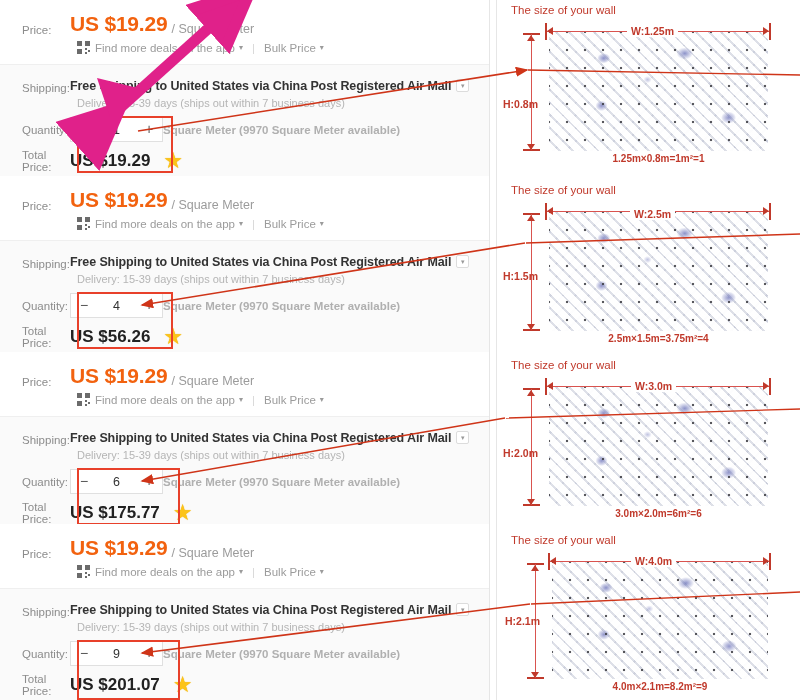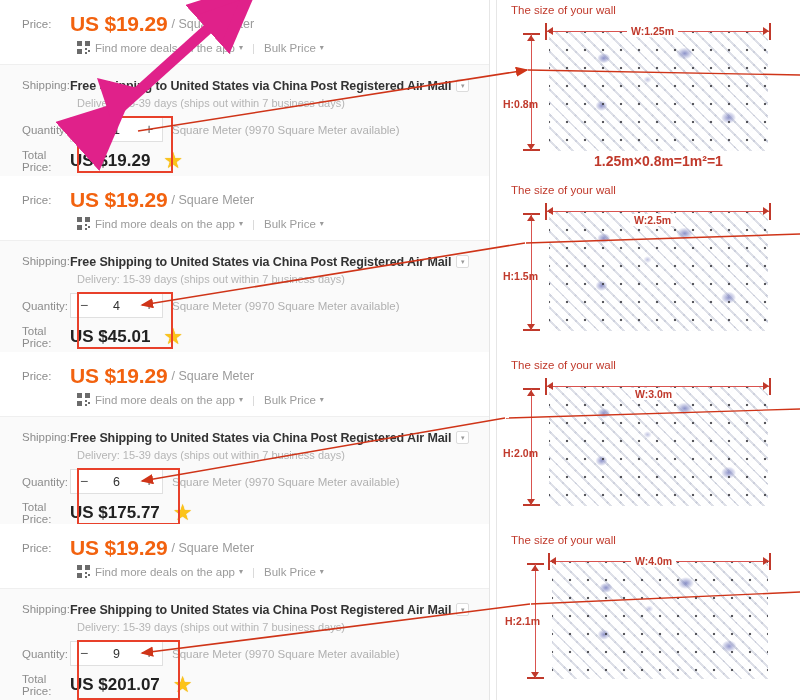--- a/index.html
+++ b/index.html
@@ -21,21 +21,21 @@
     position: absolute; top: 0; width: 1px; height: 700px;
     background: #e6e6e6;
   }
   .v-divider.d1 { left: 489px; }
   .v-divider.d2 { left: 496px; }
 
   .offer { position: relative; width: 489px; }
 
   
   .price-block { padding: 12px 0 10px 0; background: #fff; }
-  .row { display: flex; align-items: center; }
+  .row { display: flex; align-items: flex-end; }
   .lbl {
     width: 70px; text-align: left; padding-left: 22px;
     font-size: 11.5px; color: #8c8c8c; flex: none;
   }
   .price-main {
     font-size: 21px; font-weight: bold; color: #f2620f;
     letter-spacing: -0.2px;
   }
   .price-unit { font-size: 12.5px; color: #9b9b9b; margin-left: 4px; }
 
@@ -76,21 +76,21 @@
     display:flex; align-items:center;
     width: 93px; height: 25px;
     border: 1px solid #e0e0e0; background:#fff;
   }
   .stepper .minus, .stepper .plus {
     width: 26px; text-align:center; font-size: 14px; color:#555; line-height: 23px;
   }
   .stepper .qval {
     flex:1; text-align:center; font-size: 12.5px; color:#333;
   }
-  .avail { margin-left: 9px; font-size: 11.5px; color: #b0b0b0; }
+  .avail { font-size: 11.5px; color: #b0b0b0; font-weight: bold; }
 
   .total-row { display:flex; align-items:center; margin-top: 7px; }
   .total-val { font-size: 17px; font-weight: bold; color: #222; }
   .star {
     margin-left: 13px; font-size: 22px; color: #fcc419; line-height: 1;
     text-shadow: 0 0 1px #e8a700;
   }
 
   
   .red-box {
@@ -140,21 +140,21 @@
   .tick-h { position:absolute; height:2px; background:#c0392b; }
   .dim-w-label {
     position:absolute; background:#fff; padding: 0 4px;
     font-size: 10.5px; font-weight: bold; color: #c0392b; white-space:nowrap;
   }
   .dim-h-label {
     position:absolute; font-size: 10.5px; font-weight: bold;
     color:#c0392b; white-space:nowrap;
   }
   .dim-formula {
-    position:absolute; font-size: 14px; font-weight: bold;
+    position:absolute; font-size: 10px; font-weight: bold;
     color:#c0392b; white-space:nowrap; text-align:center;
   }
   .arrowhead { position:absolute; width:0; height:0; }
 
   
   .connector { position:absolute; left:0; top:0; width:800px; height:700px; pointer-events:none; }
 </style>
 </head>
 <body>
 
@@ -246,21 +246,21 @@
           <div class="lbl">Quantity:</div>
           <div class="stepper">
             <div class="minus">−</div>
             <div class="qval">4</div>
             <div class="plus">+</div>
           </div>
           <div class="avail">Square Meter (9970 Square Meter available)</div>
         </div>
         <div class="total-row">
           <div class="lbl">Total Price:</div>
-          <div class="total-val">US $45.01</div>
+          <div class="total-val">US $56.26</div>
           <div class="star">★</div>
         </div>
       </div>
       <div class="red-box" style="left:77px; top:116px; width:96px; height:57px;"></div>
     </div>
 
     <div class="offer" style="position:absolute; left:0; top:352px; height:175px;">
       <div class="price-block">
         <div class="row">
           <div class="lbl">Price:</div>
@@ -390,65 +390,68 @@
     <div class="diagram" style="position:absolute; left:0; top:180px; height:176px;">
       <div class="dg-title">The size of your wall</div>
       <div class="wall-img" style="left:52px; top:32px; width:219px; height:119px;">
         <div class="wall-studs"></div>
       </div>
       <div class="tick-v" style="left:48px; top:23px; height:17px;"></div>
       <div class="tick-v" style="left:272px; top:23px; height:17px;"></div>
       <div class="dim-line-h" style="left:50px; top:31px; width:222px;"></div>
       <div class="arrowhead" style="left:50px; top:27px; border-top:4px solid transparent; border-bottom:4px solid transparent; border-right:6px solid #c0392b;"></div>
       <div class="arrowhead" style="left:266px; top:27px; border-top:4px solid transparent; border-bottom:4px solid transparent; border-left:6px solid #c0392b;"></div>
-      <div class="dim-w-label" style="left:133px; top:34px;">W:2.5m</div>
+      <div class="dim-w-label" style="left:133px; top:28px;">W:2.5m</div>
       <div class="tick-h" style="left:26px; top:33px; width:17px;"></div>
       <div class="tick-h" style="left:26px; top:149px; width:17px;"></div>
       <div class="dim-line-v" style="left:34px; top:34px; height:116px;"></div>
       <div class="arrowhead" style="left:30px; top:35px; border-left:4px solid transparent; border-right:4px solid transparent; border-bottom:6px solid #c0392b;"></div>
       <div class="arrowhead" style="left:30px; top:144px; border-left:4px solid transparent; border-right:4px solid transparent; border-top:6px solid #c0392b;"></div>
       <div class="dim-h-label" style="left:6px; top:90px;">H:1.5m</div>
+      <div class="dim-formula" style="left:52px; top:153px; width:219px;">2.5m×1.5m=3.75m²=4</div>
     </div>
 
     <div class="diagram" style="position:absolute; left:0; top:355px; height:176px;">
       <div class="dg-title">The size of your wall</div>
       <div class="wall-img" style="left:52px; top:32px; width:219px; height:119px;">
         <div class="wall-studs"></div>
       </div>
       <div class="tick-v" style="left:48px; top:23px; height:17px;"></div>
       <div class="tick-v" style="left:272px; top:23px; height:17px;"></div>
       <div class="dim-line-h" style="left:50px; top:31px; width:222px;"></div>
       <div class="arrowhead" style="left:50px; top:27px; border-top:4px solid transparent; border-bottom:4px solid transparent; border-right:6px solid #c0392b;"></div>
       <div class="arrowhead" style="left:266px; top:27px; border-top:4px solid transparent; border-bottom:4px solid transparent; border-left:6px solid #c0392b;"></div>
-      <div class="dim-w-label" style="left:134px; top:33px;">W:3.0m</div>
+      <div class="dim-w-label" style="left:134px; top:25px;">W:3.0m</div>
       <div class="tick-h" style="left:26px; top:33px; width:17px;"></div>
       <div class="tick-h" style="left:26px; top:149px; width:17px;"></div>
       <div class="dim-line-v" style="left:34px; top:34px; height:116px;"></div>
       <div class="arrowhead" style="left:30px; top:35px; border-left:4px solid transparent; border-right:4px solid transparent; border-bottom:6px solid #c0392b;"></div>
       <div class="arrowhead" style="left:30px; top:144px; border-left:4px solid transparent; border-right:4px solid transparent; border-top:6px solid #c0392b;"></div>
       <div class="dim-h-label" style="left:6px; top:92px;">H:2.0m</div>
+      <div class="dim-formula" style="left:52px; top:153px; width:219px;">3.0m×2.0m=6m²=6</div>
     </div>
 
     <div class="diagram" style="position:absolute; left:0; top:530px; height:170px;">
       <div class="dg-title">The size of your wall</div>
       <div class="wall-img" style="left:55px; top:32px; width:216px; height:117px;">
         <div class="wall-studs"></div>
       </div>
       <div class="tick-v" style="left:51px; top:23px; height:17px;"></div>
       <div class="tick-v" style="left:272px; top:23px; height:17px;"></div>
       <div class="dim-line-h" style="left:53px; top:31px; width:219px;"></div>
       <div class="arrowhead" style="left:53px; top:27px; border-top:4px solid transparent; border-bottom:4px solid transparent; border-right:6px solid #c0392b;"></div>
       <div class="arrowhead" style="left:266px; top:27px; border-top:4px solid transparent; border-bottom:4px solid transparent; border-left:6px solid #c0392b;"></div>
       <div class="dim-w-label" style="left:134px; top:25px;">W:4.0m</div>
       <div class="tick-h" style="left:30px; top:33px; width:17px;"></div>
       <div class="tick-h" style="left:30px; top:147px; width:17px;"></div>
       <div class="dim-line-v" style="left:38px; top:34px; height:114px;"></div>
       <div class="arrowhead" style="left:34px; top:35px; border-left:4px solid transparent; border-right:4px solid transparent; border-bottom:6px solid #c0392b;"></div>
       <div class="arrowhead" style="left:34px; top:142px; border-left:4px solid transparent; border-right:4px solid transparent; border-top:6px solid #c0392b;"></div>
       <div class="dim-h-label" style="left:8px; top:85px;">H:2.1m</div>
+      <div class="dim-formula" style="left:55px; top:151px; width:216px;">4.0m×2.1m=8.2m²=9</div>
     </div>
   </div>
 
   <svg class="connector" viewBox="0 0 800 700">
     <defs>
       <marker id="rah" markerWidth="9" markerHeight="9" refX="7" refY="3.2" orient="auto">
         <path d="M0,0 L8,3.2 L0,6.4 Z" fill="#cf3418"></path>
       </marker>
       <marker id="mah" markerWidth="7" markerHeight="7" refX="4" refY="3" orient="auto">
         <path d="M0,0 L6.5,3 L0,6 Z" fill="#e0218a"></path>

